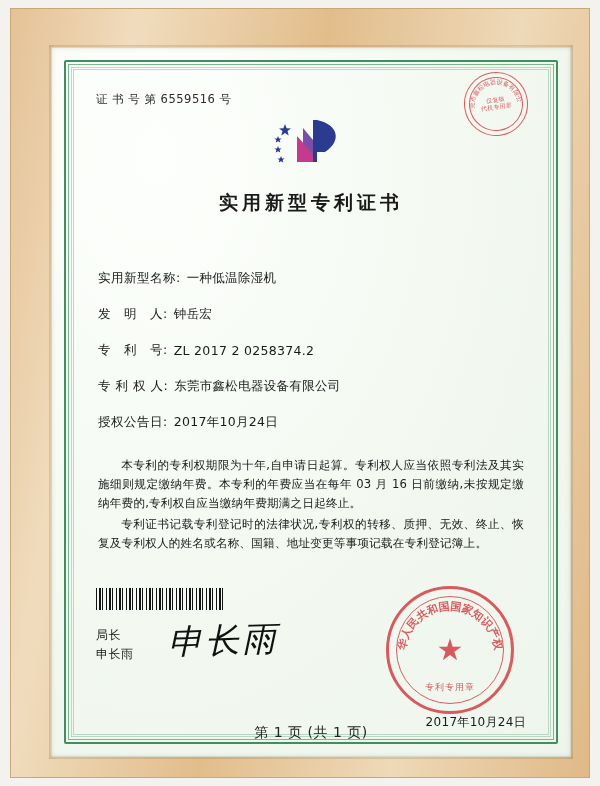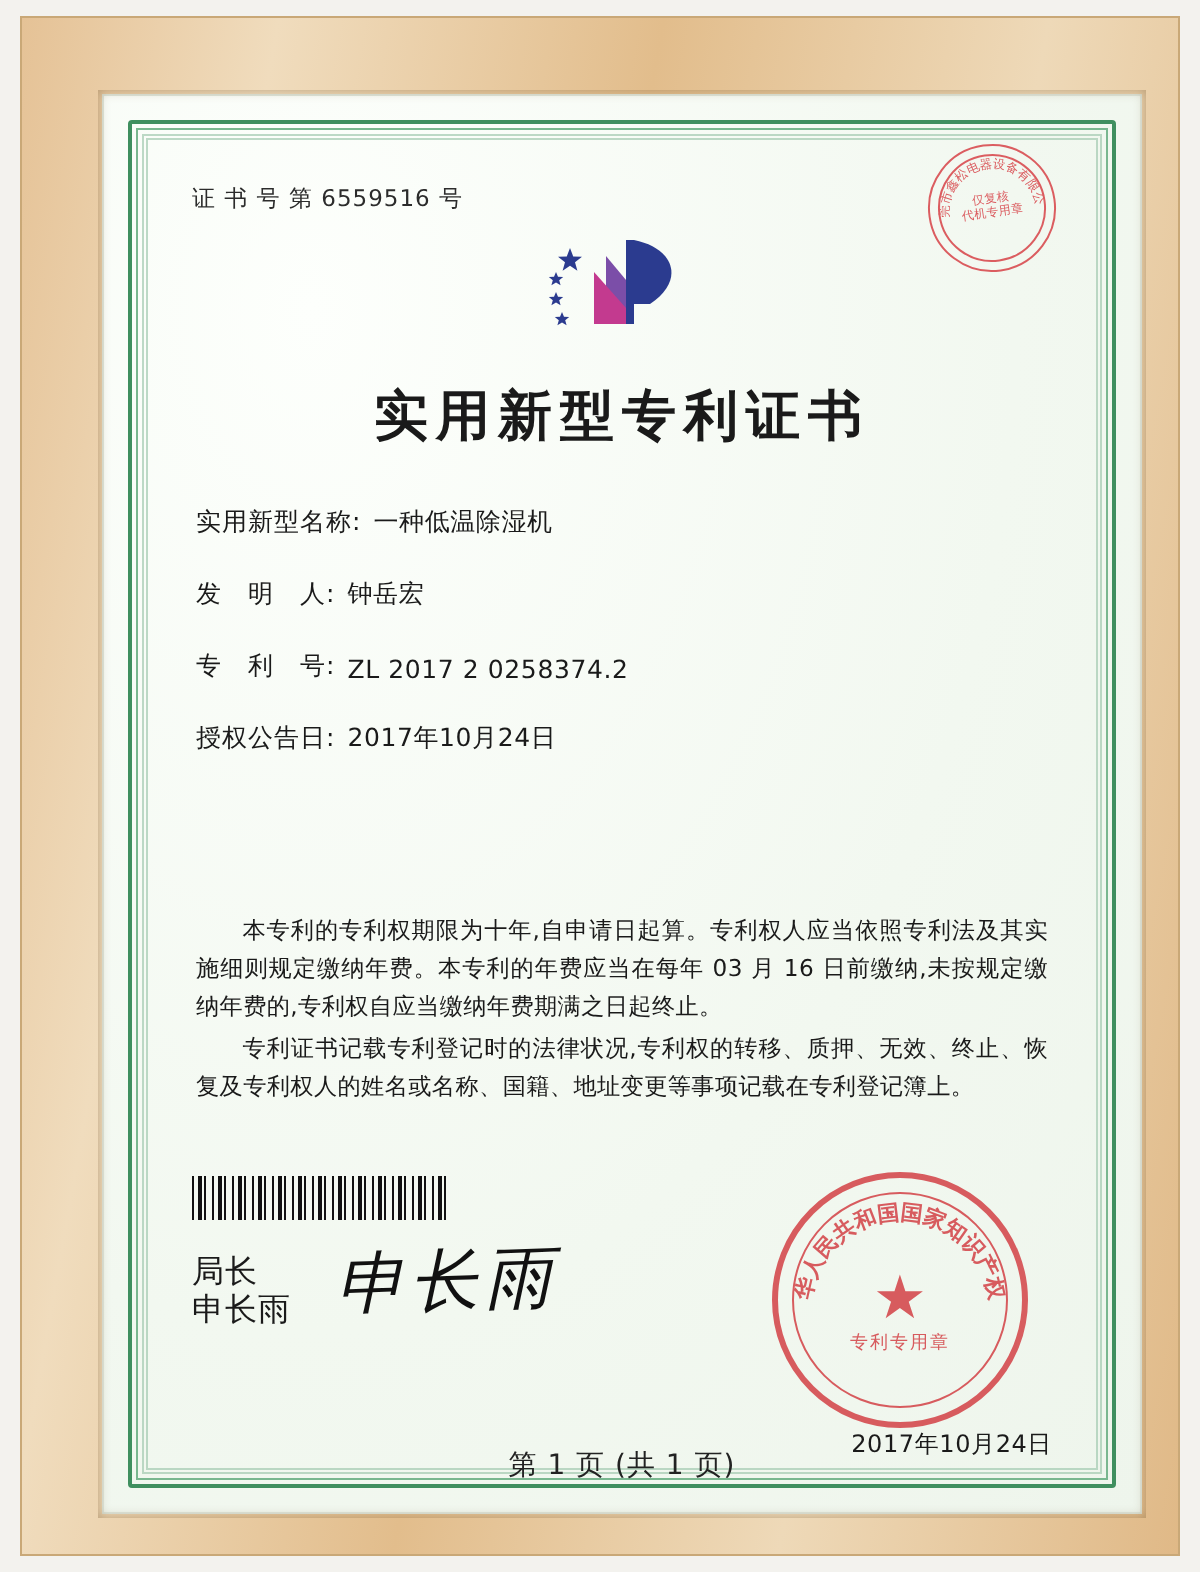--- a/index.html
+++ b/index.html
@@ -134,39 +134,40 @@
   }
 
   
   .title {
     position: absolute;
     left: 0;
     right: 0;
     top: 142px;
     text-align: center;
     font-family: Liberation Mono, monospace;
-    font-size: 27px;
+    font-size: 19px;
     font-weight: bold;
     letter-spacing: 4px;
     color: #1a1a1a;
   }
 
   
   .fields {
     position: absolute;
     left: 46px;
     right: 46px;
     top: 205px;
   }
   .field-row {
     display: flex;
-    align-items: flex-end;
+    align-items: center;
     margin-bottom: 19px;
     font-size: 12.5px;
     color: #1a1a1a;
+    margin-top: 17px;
   }
   .field-label {
     white-space: nowrap;
     letter-spacing: .5px;
   }
   .field-value {
     margin-left: 6px;
     letter-spacing: .3px;
   }
 
@@ -199,21 +200,21 @@
       #111 0px, #111 1px, transparent 1px, transparent 3px,
       #111 3px, #111 5px, transparent 5px, transparent 6px,
       #111 6px, #111 7px, transparent 7px, transparent 10px);
   }
 
   
   .sig-block {
     position: absolute;
     left: 44px;
     top: 578px;
-    font-size: 16px;
+    font-size: 12px;
     color: #1a1a1a;
     line-height: 19px;
     letter-spacing: .5px;
   }
   .signature {
     position: absolute;
     left: 116px;
     top: 570px;
     font-family: "DejaVu Serif", serif;
     font-size: 34px;
@@ -247,21 +248,21 @@
     left: 50%;
     top: 50%;
     transform: translate(-50%,-50%);
     font-size: 30px;
     line-height: 30px;
     color: #d23a3f;
   }
   .seal-bottom-text {
     position: absolute;
     left: 0;
-    top: 76px;
+    top: 92px;
     width: 122px;
     text-align: center;
     font-size: 9px;
     letter-spacing: 1px;
   }
 
   
   .issue-date {
     position: absolute;
     right: 44px;
@@ -332,20 +333,24 @@
       </div>
       <div class="field-row">
         <span class="field-label">发　明　人:</span>
         <span class="field-value">钟岳宏</span>
       </div>
       <div class="field-row">
         <span class="field-label">专　利　号:</span>
         <span class="field-value">ZL 2017 2 0258374.2</span>
       </div>
       <div class="field-row">
+        <span class="field-label">专 利 权 人:</span>
+        <span class="field-value">东莞市鑫松电器设备有限公司</span>
+      </div>
+      <div class="field-row">
         <span class="field-label">授权公告日:</span>
         <span class="field-value">2017年10月24日</span>
       </div>
     </div>
 
     <div class="body-text">
       <p>本专利的专利权期限为十年,自申请日起算。专利权人应当依照专利法及其实施细则规定缴纳年费。本专利的年费应当在每年 03 月 16 日前缴纳,未按规定缴纳年费的,专利权自应当缴纳年费期满之日起终止。</p>
       <p>专利证书记载专利登记时的法律状况,专利权的转移、质押、无效、终止、恢复及专利权人的姓名或名称、国籍、地址变更等事项记载在专利登记簿上。</p>
     </div>
 

